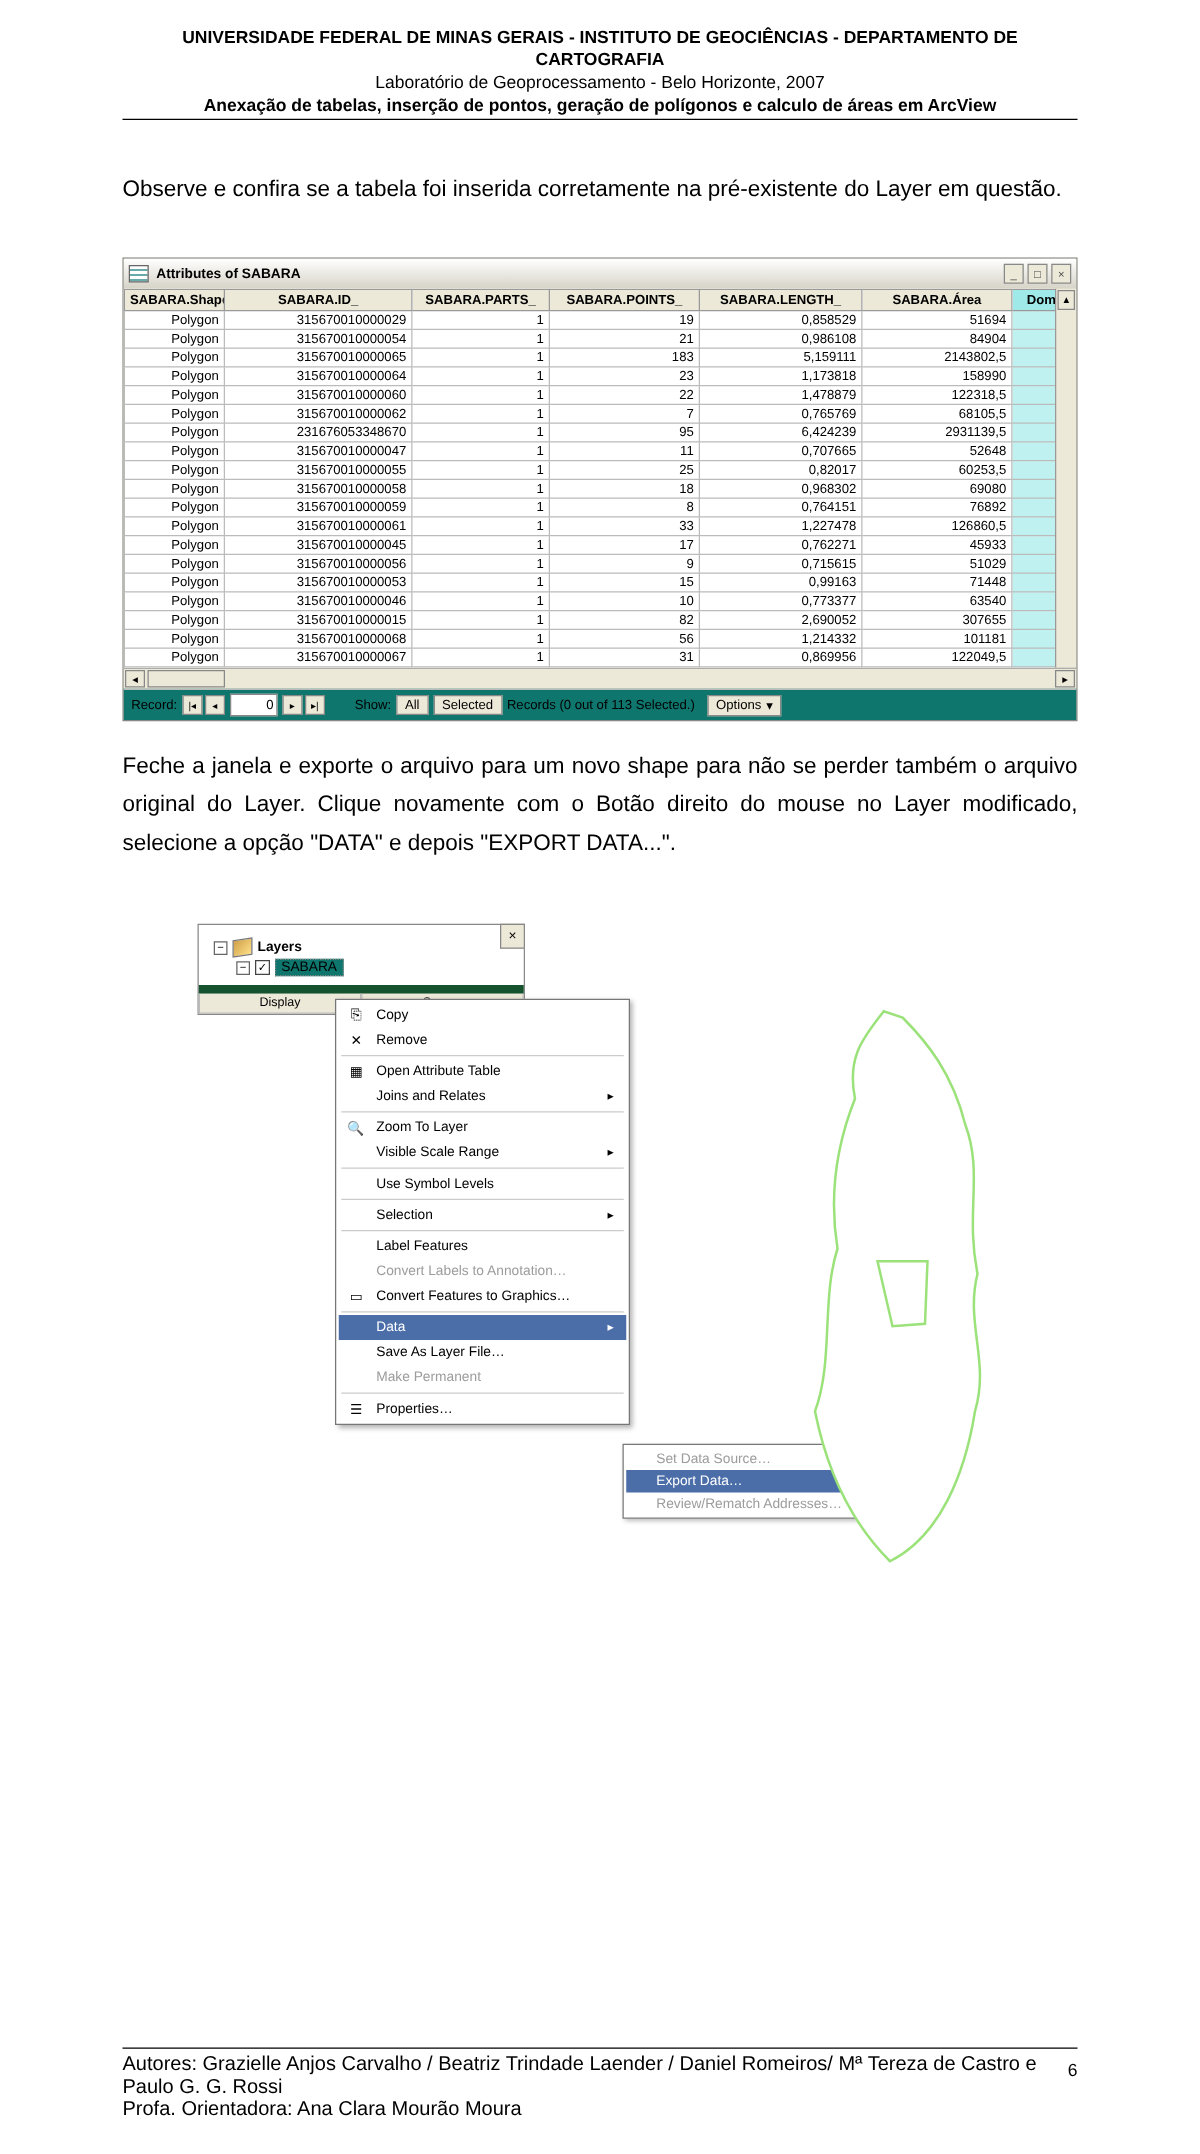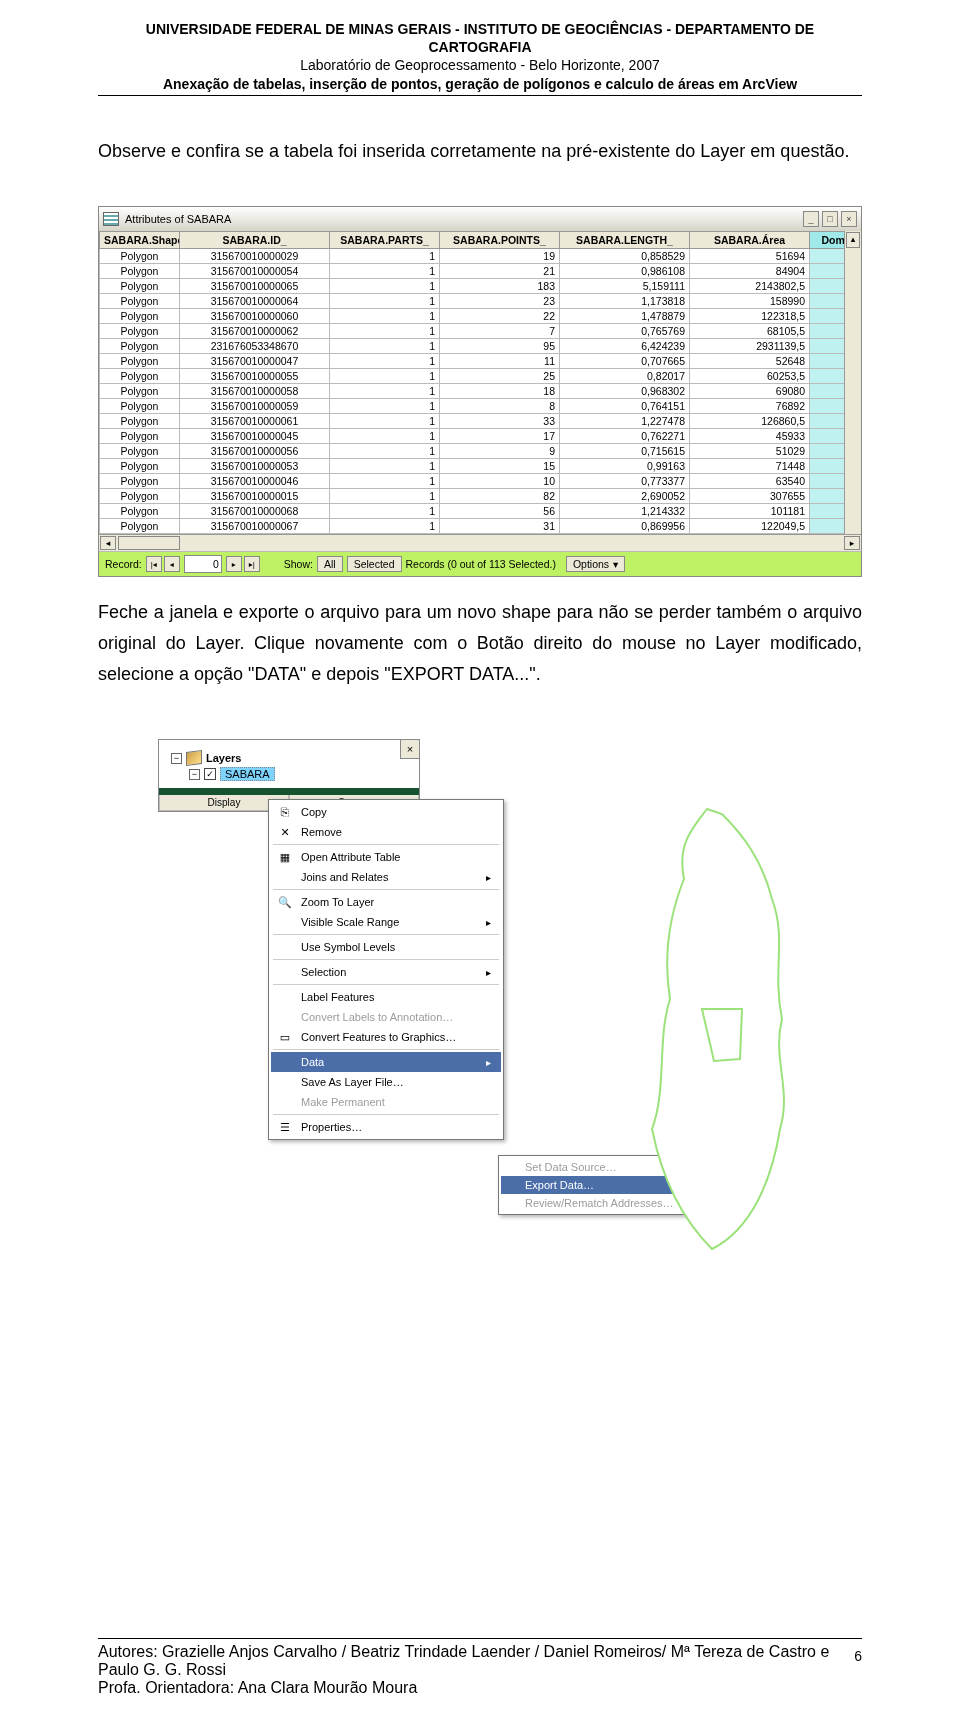--- a/index.html
+++ b/index.html
@@ -5,51 +5,51 @@
 html,body{margin:0;padding:0;background:#fff;font-family:Arial,Helvetica,sans-serif;color:#000}
 .page{width:864px;margin:0 auto;background:#fff;min-height:1723px;position:relative;padding:0 50px 60px 50px;box-sizing:border-box}
 .hdr{text-align:center;font-size:14px;padding-top:20px;line-height:1.3}
 .hdr .b{font-weight:bold}
 .hr{border-top:1px solid #000;margin:2px 0 40px 0}
 .para{font-size:18px;line-height:1.7;margin:20px 0;text-align:justify}
 
 .attrwin{border:1px solid #888;margin-top:40px;background:#ece9d8;font-size:11px}
 .attrwin .titlebar{display:flex;align-items:center;background:linear-gradient(#fff,#d6d3c7);height:20px;padding:2px 4px}
 .attrwin .titlebar .ticon{width:14px;height:12px;border:1px solid #666;background:repeating-linear-gradient(0deg,#6aa 0 2px,#fff 2px 4px);margin-right:6px}
-.attrwin .titlebar .ttxt{font-weight:normal;flex:1}
+.attrwin .titlebar .ttxt{font-weight:bold;flex:1}
 .attrwin .titlebar .wbtns{display:flex;gap:3px}
 .attrwin .titlebar .wbtns span{width:14px;height:14px;background:#ece9d8;border:1px solid #888;display:flex;align-items:center;justify-content:center;font-size:9px;color:#444}
 .tblwrap{background:#fff;overflow:hidden}
 table.attr{border-collapse:collapse;width:100%;table-layout:fixed}
 table.attr th{background:#ece9d8;border:1px solid #999;font-weight:bold;padding:2px 4px;font-size:10.5px;white-space:nowrap;overflow:hidden}
 table.attr td{border:1px solid #bbb;padding:1px 4px;font-size:10.5px;text-align:right;white-space:nowrap}
-table.attr td.l{text-align:center}
+table.attr td.l{text-align:right}
 table.attr td.sel{background:#bff1f1}
 table.attr th.sel{background:#9fe9e9}
 .vbar{width:16px;background:#ece9d8;border-left:1px solid #999}
 .hscroll{height:16px;background:#ece9d8;display:flex;align-items:center;border-top:1px solid #999}
 .hscroll .arrow,.hscroll .thumb{height:12px;background:#ece9d8;border:1px solid #888;margin:0 1px}
 .hscroll .arrow{width:14px;text-align:center;font-size:9px;line-height:12px}
 .hscroll .thumb{width:60px}
-.statusbar{display:flex;align-items:center;gap:4px;padding:3px 6px;background:#bef264;border-top:1px solid #bbb;font-size:10.5px}
+.statusbar{display:flex;align-items:center;gap:4px;padding:3px 6px;background:#0f766e;border-top:1px solid #bbb;font-size:10.5px}
 .statusbar .nav{display:flex;gap:2px}
 .statusbar .nav span{width:14px;height:14px;background:#ece9d8;border:1px solid #888;display:flex;align-items:center;justify-content:center;font-size:8px}
 .statusbar input{width:32px;height:14px;font-size:10.5px;text-align:right;border:1px solid #888}
 .statusbar .btn{border:1px solid #888;background:#ece9d8;padding:1px 6px}
 .statusbar .opt{border:1px solid #888;background:#ece9d8;padding:1px 6px;margin-left:6px;display:flex;align-items:center;gap:4px}
 
 .fig{margin-top:50px;position:relative;height:560px}
 .layersbox{position:absolute;left:60px;top:0;width:260px;border:1px solid #888;background:#fff;font-size:11px}
 .layersbox .close{position:absolute;right:-1px;top:-1px;width:18px;height:18px;border:1px solid #888;background:#ece9d8;display:flex;align-items:center;justify-content:center;font-size:11px}
 .layersbox .tree{padding:10px 8px 6px 8px}
 .layersbox .tree .row{display:flex;align-items:center;gap:4px;padding:1px 0}
 .layersbox .tree .box{width:9px;height:9px;border:1px solid #666;display:flex;align-items:center;justify-content:center;font-size:9px;line-height:9px}
 .layersbox .tree .layersicon{width:14px;height:12px;background:linear-gradient(135deg,#cfa048,#ffe08a);border:1px solid #777;transform:skewY(-8deg)}
 .layersbox .tree .chk{width:10px;height:10px;border:1px solid #444;display:flex;align-items:center;justify-content:center;font-size:9px}
-.layersbox .tree .lname{background:#7dd3fc;border:1px dotted #888;padding:0 4px}
+.layersbox .tree .lname{background:#0f766e;border:1px dotted #888;padding:0 4px}
 .layersbox .tabs{display:flex;border-top:7px solid #14532d}
 .layersbox .tabs div{flex:1;border:1px solid #bbb;border-top:none;background:#ece9d8;font-size:10px;text-align:center;padding:2px 0;display:flex;align-items:center;justify-content:center;gap:3px}
 .ctx{position:absolute;left:170px;top:60px;width:230px;background:#fff;border:1px solid #777;box-shadow:2px 2px 4px rgba(0,0,0,0.3);font-size:11px;padding:2px}
 .ctx .mi{display:flex;align-items:center;gap:8px;padding:3px 10px 3px 6px;color:#000}
 .ctx .mi.dis{color:#9c9c9c}
 .ctx .mi.sel{background:#4b6ea9;color:#fff}
 .ctx .mi .ico{width:16px;height:14px;display:flex;align-items:center;justify-content:center;font-size:11px}
 .ctx .mi .arr{margin-left:auto;font-size:10px}
 .ctx hr{border:none;border-top:1px solid #ccc;margin:2px 2px}
 .sub{position:absolute;left:400px;top:416px;width:230px;background:#fff;border:1px solid #777;box-shadow:2px 2px 4px rgba(0,0,0,0.3);font-size:11px;padding:2px}

